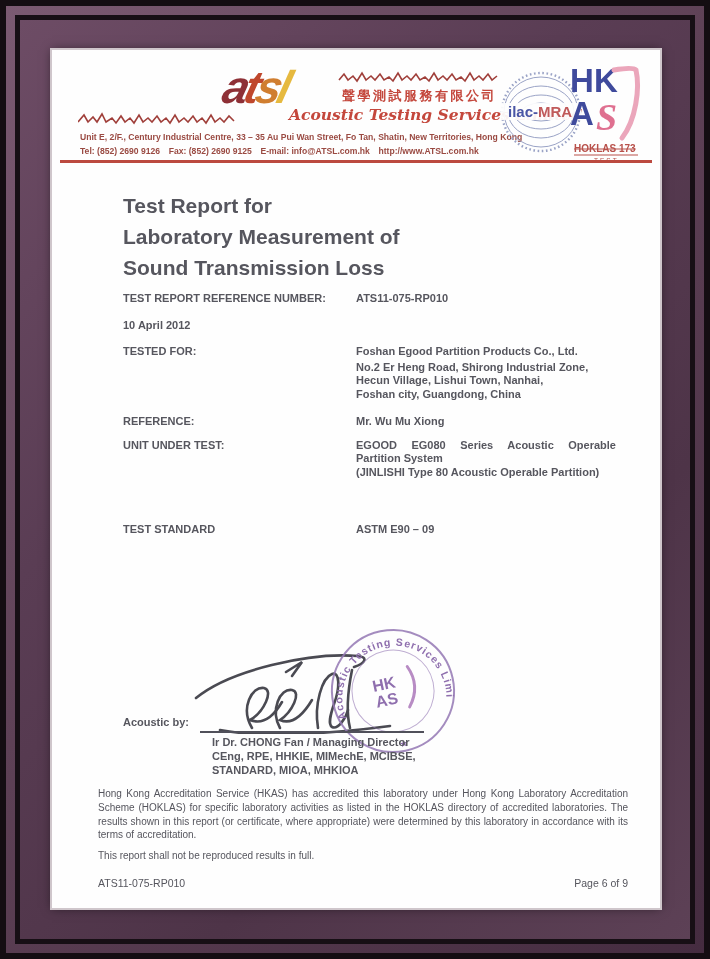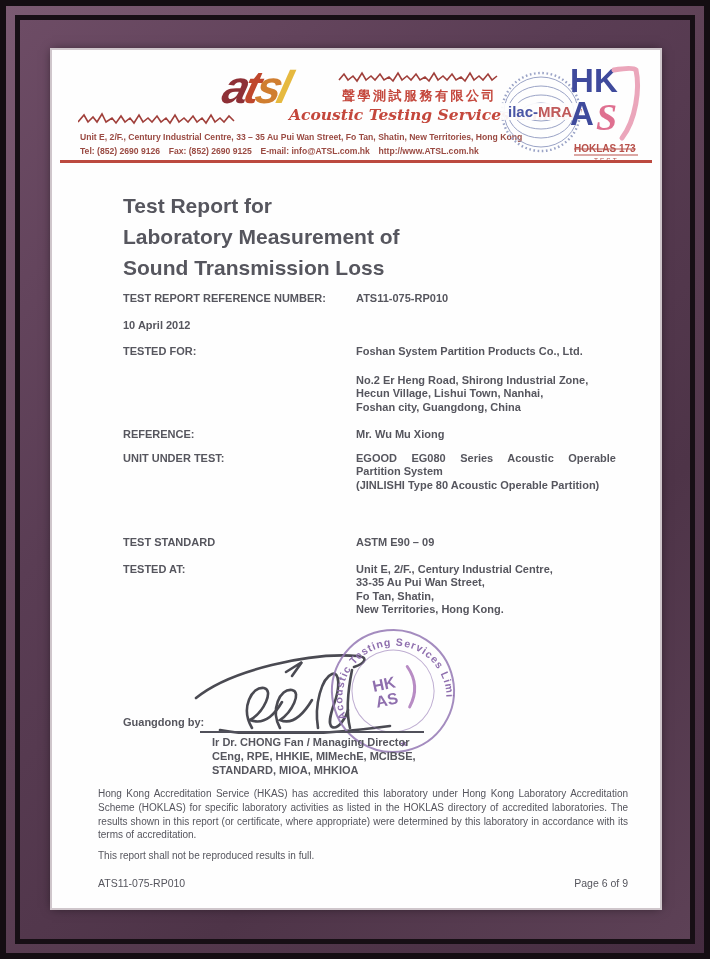--- a/index.html
+++ b/index.html
@@ -31,21 +31,21 @@
   .hdr-contact{left:28px;top:96px;width:440px;font-size:8.6px;font-weight:bold;color:#9a4a42;white-space:nowrap;}
   .ilac-badge{left:447px;top:20px;}
   .hkas-badge{left:514px;top:12px;}
   .red-rule{left:8px;top:110px;width:592px;height:3px;background:#bc4a40;}
   
   .doc-title{left:71px;top:140px;font-size:21px;font-weight:bold;line-height:31px;color:#56565e;white-space:pre-line;}
   .details{left:71px;top:242px;width:494px;position:absolute;}
   .detail-row{position:static;display:flex;margin-bottom:13px;}
   .detail-row .lab{position:static;width:233px;flex:none;font-size:11px;font-weight:bold;line-height:13.5px;color:#56565e;}
   .detail-row .val{position:static;width:260px;font-size:11px;font-weight:bold;line-height:13.5px;color:#56565e;white-space:pre-line;text-align:justify;}
-  .detail-row.r3{margin-bottom:15px;}
+  .detail-row.r3{margin-bottom:2px;}
   .detail-row.r4{margin-bottom:14px;}
   .detail-row.r5{margin-bottom:10px;}
   .detail-row.r6{margin-bottom:44px;}
   
   .sig-svg{left:138px;top:592px;}
   .stamp{left:276px;top:576px;transform:rotate(-12deg);}
   .approved{left:71px;top:666px;font-size:11px;font-weight:bold;color:#56565e;}
   .sig-line{left:148px;top:681px;width:224px;border-top:2px solid #50505a;}
   .signer{left:160px;top:686px;font-size:11px;font-weight:bold;color:#56565e;line-height:13.5px;}
   .creds{left:160px;top:700px;font-size:11px;font-weight:bold;color:#56565e;line-height:13.5px;white-space:pre-line;}
@@ -116,47 +116,40 @@
   <div class="details">
     <div class="detail-row">
       <div class="lab">TEST REPORT REFERENCE NUMBER:</div>
       <div class="val">ATS11-075-RP010</div>
     </div>
     <div class="detail-row">
       <div class="val">10 April 2012</div>
     </div>
     <div class="detail-row r3">
       <div class="lab">TESTED FOR:</div>
-      <div class="val">Foshan System Partition Products Co., Ltd.</div>
+      <div class="val">Foshan Egood Partition Products Co., Ltd.</div>
     </div>
     <div class="detail-row r4">
       <div class="lab"></div>
       <div class="val">No.2 Er Heng Road, Shirong Industrial Zone,
 Hecun Village, Lishui Town, Nanhai,
 Foshan city, Guangdong, China</div>
     </div>
     <div class="detail-row r5">
       <div class="lab">REFERENCE:</div>
       <div class="val">Mr. Wu Mu Xiong</div>
     </div>
     <div class="detail-row r6">
       <div class="lab">UNIT UNDER TEST:</div>
       <div class="val">EGOOD EG080 Series Acoustic Operable Partition System
 (JINLISHI Type 80 Acoustic Operable Partition)</div>
     </div>
     <div class="detail-row">
       <div class="lab">TEST STANDARD</div>
       <div class="val">ASTM E90 – 09</div>
-    </div>
-    <div class="detail-row">
-      <div class="lab">TESTED AT:</div>
-      <div class="val">Unit E, 2/F., Century Industrial Centre,
-33-35 Au Pui Wan Street,
-Fo Tan, Shatin,
-New Territories, Hong Kong.</div>
     </div>
   </div>
 
   <svg class="sig-svg" width="230" height="92" viewBox="0 0 230 92">
     <g fill="none" stroke="#4a4a52" stroke-width="2.6" stroke-linecap="round">
       <path d="M6,56 C40,28 120,10 168,14 C178,15 176,21 164,25"></path>
       <path d="M96,30 L112,20 L102,34"></path>
       <path d="M62,86 C50,66 62,44 74,46 C84,48 74,70 60,78 C76,84 86,70 92,60"></path>
       <path d="M90,86 C80,68 90,46 102,48 C112,50 102,70 90,78 C104,84 116,68 122,58"></path>
       <path d="M128,86 C124,62 132,36 142,32 C150,29 150,46 144,62 C140,74 138,82 142,85 C148,88 156,76 158,68"></path>
@@ -173,21 +166,21 @@
     <circle cx="65" cy="65" r="41" fill="none" stroke="#9478b4" stroke-width="1" opacity="0.6"></circle>
     <text font-family="Liberation Sans,sans-serif" font-size="10.5" font-weight="bold" fill="#8f6fae" letter-spacing="1">
       <textPath href="#stampArc">Acoustic  Testing  Services  Limited</textPath>
     </text>
     <text x="60" y="122" font-size="10" fill="#8f6fae">★</text>
     <text x="46" y="62" font-family="Liberation Sans,sans-serif" font-size="16" font-weight="bold" fill="#8f6fae">HK</text>
     <text x="46" y="78" font-family="Liberation Sans,sans-serif" font-size="16" font-weight="bold" fill="#8f6fae">AS</text>
     <path d="M84,44 C90,58 88,72 78,84" fill="none" stroke="#b88cc4" stroke-width="3" stroke-linecap="round"></path>
   </svg>
 
-  <div class="approved">Guangdong by:</div>
+  <div class="approved">Acoustic by:</div>
   <div class="sig-line"></div>
   <div class="signer">Ir Dr. CHONG Fan / Managing Director</div>
   <div class="creds">CEng, RPE, HHKIE, MIMechE, MCIBSE,
 STANDARD, MIOA, MHKIOA</div>
 
   <div class="accred">Hong Kong Accreditation Service (HKAS) has accredited this laboratory under Hong Kong Laboratory Accreditation Scheme (HOKLAS) for specific laboratory activities as listed in the HOKLAS directory of accredited laboratories. The results shown in this report (or certificate, where appropriate) were determined by this laboratory in accordance with its terms of accreditation.</div>
   <div class="repro-note">This report shall not be reproduced results in full.</div>
   <div class="bottom-row">
     <span>ATS11-075-RP010</span>
     <span>Page 6 of 9</span>

